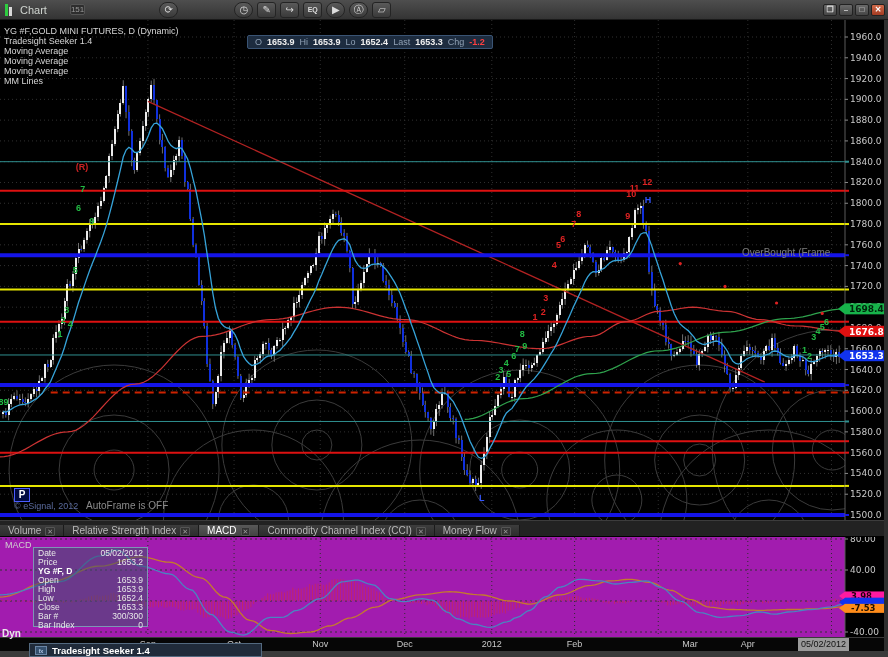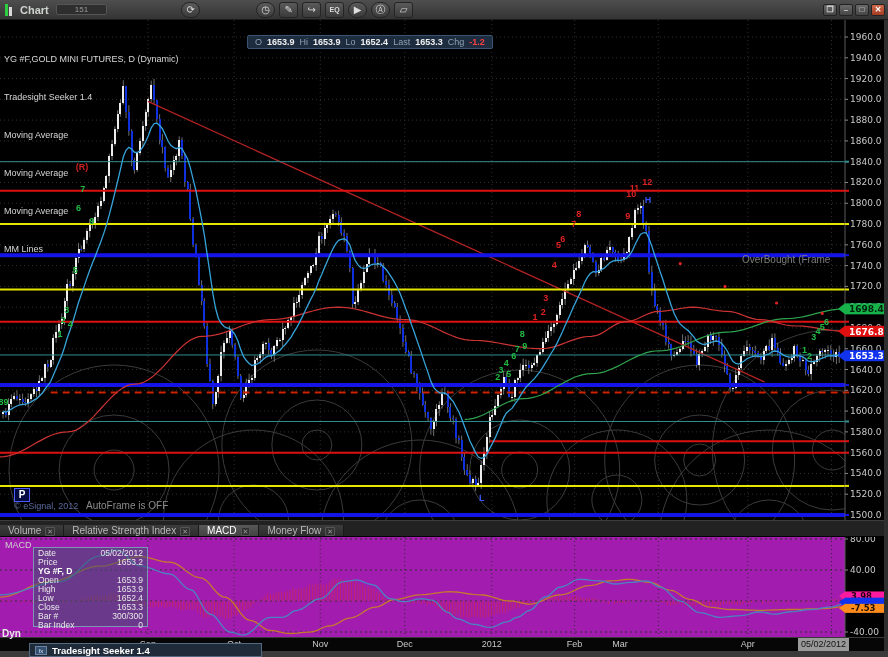--- a/index.html
+++ b/index.html
@@ -7,23 +7,23 @@
     font-family:"Liberation Sans", sans-serif; }
   #app { position:relative; width:888px; height:657px; background:#000; }
 
   
   .titlebar { position:absolute; left:0; top:0; width:888px; height:20px;
     background:linear-gradient(#4e4e4e,#343434); border-bottom:1px solid #1a1a1a;
     display:flex; align-items:center; gap:4px; padding:0 3px; }
   .appicon { display:inline-flex; align-items:flex-end; gap:1px; height:13px; margin-left:2px; }
   .appicon i { display:block; width:3px; background:#2ecc40; height:12px; }
   .appicon i.b2 { background:#d8d8d8; height:9px; }
-  .wtitle { color:#cfd4cf; font-size:11px; font-weight:bold; margin:0 3px 0 4px; }
+  .wtitle { color:#cfd4cf; font-size:11px; font-weight:normal; margin:0 19px 0 4px; }
   .badge { font-size:8px; color:#9a9a9a; background:#2e2e2e; border:1px solid #555;
-    border-radius:2px; padding:0 18px; line-height:9px; }
+    border-radius:2px; padding:0 0; line-height:9px; }
   .combo { display:flex; align-items:center; justify-content:space-between;
     background:#191919; border:1px solid #0c0c0c; box-shadow:inset 0 1px 2px #000;
     color:#e8e8e8; font-size:10px; height:15px; padding:0 3px; border-radius:2px;margin-top:47px; }
   .combo .arr { color:#9a9a9a; font-size:8px; margin-left:4px; }
   .combo.symbol { width:52px; margin-left:14px; }
   .combo.interval { width:44px; margin-left:4px; }
   .tbtn { width:19px; height:16px; background:linear-gradient(#5a5a5a,#3a3a3a);
     border:1px solid #242424; border-radius:3px; color:#ddd; font-size:10px;
     line-height:14px; text-align:center; cursor:pointer; }
   .tbtn.round { border-radius:8px; }
@@ -31,33 +31,33 @@
   .spacer { flex:1; }
   .winbtn { width:14px; height:12px; background:linear-gradient(#6a6a6a,#454545);
     border:1px solid #222; border-radius:2px; margin-left:2px; position:relative;
     color:#ddd; font-size:8px; line-height:10px; text-align:center; font-weight:bold; }
   .winbtn.close { background:linear-gradient(#d06a4a,#a33b22); color:#fff; }
 
   
   .chart-pane { position:absolute; left:0; top:20px; width:888px; height:500px; background:#000; }
   .chart-pane svg { position:absolute; left:0; top:0; }
   .legend { position:absolute; left:4px; top:6px; z-index:5; }
-  .legend div { color:#d6d6d6; font-size:9px; line-height:10px; white-space:nowrap;margin-top:28px; }
+  .legend div { color:#d6d6d6; font-size:9px; line-height:10px; white-space:nowrap; }
   .quotebar { position:absolute; left:247px; top:15px; height:14px; z-index:6;
     background:#1d2c3f; border:1px solid #3a5474; border-radius:2px;
     display:flex; align-items:center; gap:5px; padding:0 7px; font-size:9px; }
   .quotebar .ql { color:#8fa0b4; }
   .quotebar .qv { color:#f0f0f0; font-weight:bold; }
   .quotebar .qv.neg { color:#ff4040; }
   .pmark { position:absolute; left:14px; top:468px; width:16px; height:14px; z-index:5;
     background:#000a40; border:1px solid #4a5cff; color:#fff; font-size:10px;
     font-weight:bold; text-align:center; line-height:12px; }
   .copyright { position:absolute; left:14px; top:481px; color:#5a6a9c; font-size:9px; z-index:5; }
   .autoframe { position:absolute; left:86px; top:480px; color:#8a8a8a; font-size:10px; z-index:5; }
-  .overbought { position:absolute; left:742px; top:234px; width:103px; overflow:hidden;
+  .overbought { position:absolute; left:742px; top:227px; width:103px; overflow:hidden;
     white-space:nowrap; color:#7d7d7d; font-size:10px; z-index:5; }
 
   
   .tabbar { position:absolute; left:0; top:520px; width:888px; height:17px;
     background:#222; border-top:1px solid #3c3c3c; border-bottom:1px solid #000;
     display:flex; align-items:flex-end; }
   .tab { display:flex; align-items:center; gap:4px; padding:0 8px;
     background:linear-gradient(#3d3d3d,#2c2c2c); border-right:1px solid #1a1a1a;
     color:#b8b8b8; font-size:10px; cursor:pointer; }
   .tab.active { background:linear-gradient(#585858,#424242); color:#fff; }
@@ -959,20 +959,24 @@
       </div>
       <div class="tab">
         <span>Relative Strength Index</span>
         <span class="x">✕</span>
       </div>
       <div class="tab active">
         <span>MACD</span>
         <span class="x">✕</span>
       </div>
       <div class="tab">
+        <span>Commodity Channel Index (CCI)</span>
+        <span class="x">✕</span>
+      </div>
+      <div class="tab">
         <span>Money Flow</span>
         <span class="x">✕</span>
       </div>
     </div>
 
   <div class="macd-pane">
     <svg id="macd-svg" width="888" height="100">
         <line x1="147.875" y1="0" x2="147.875" y2="100" stroke="#2e2e2e" stroke-dasharray="1,3"></line>
         <line x1="234.06500000000003" y1="0" x2="234.06500000000003" y2="100" stroke="#2e2e2e" stroke-dasharray="1,3"></line>
         <line x1="320.255" y1="0" x2="320.255" y2="100" stroke="#2e2e2e" stroke-dasharray="1,3"></line>
@@ -1343,21 +1347,21 @@
       </div>
   </div>
 
   <div class="xaxis" id="xaxis">
       <div class="ml" style="left: 147.875px;">Sep</div>
       <div class="ml" style="left: 234.065px;">Oct</div>
       <div class="ml" style="left: 320.255px;">Nov</div>
       <div class="ml" style="left: 404.755px;">Dec</div>
       <div class="ml" style="left: 491.79px;">2012</div>
       <div class="ml" style="left: 574.6px;">Feb</div>
-      <div class="ml" style="left: 620px;">Mar</div>
+      <div class="ml" style="left: 690px;">Mar</div>
       <div class="ml" style="left: 747.825px;">Apr</div>
       <div class="hl">05/02/2012</div>
     </div>
 
   <div class="statusbar"></div>
   <div class="dynlabel">Dyn</div>
   <div class="tsbox">
     <span class="ic">fx</span>
     <span class="tx">Tradesight Seeker 1.4</span>
   </div>

